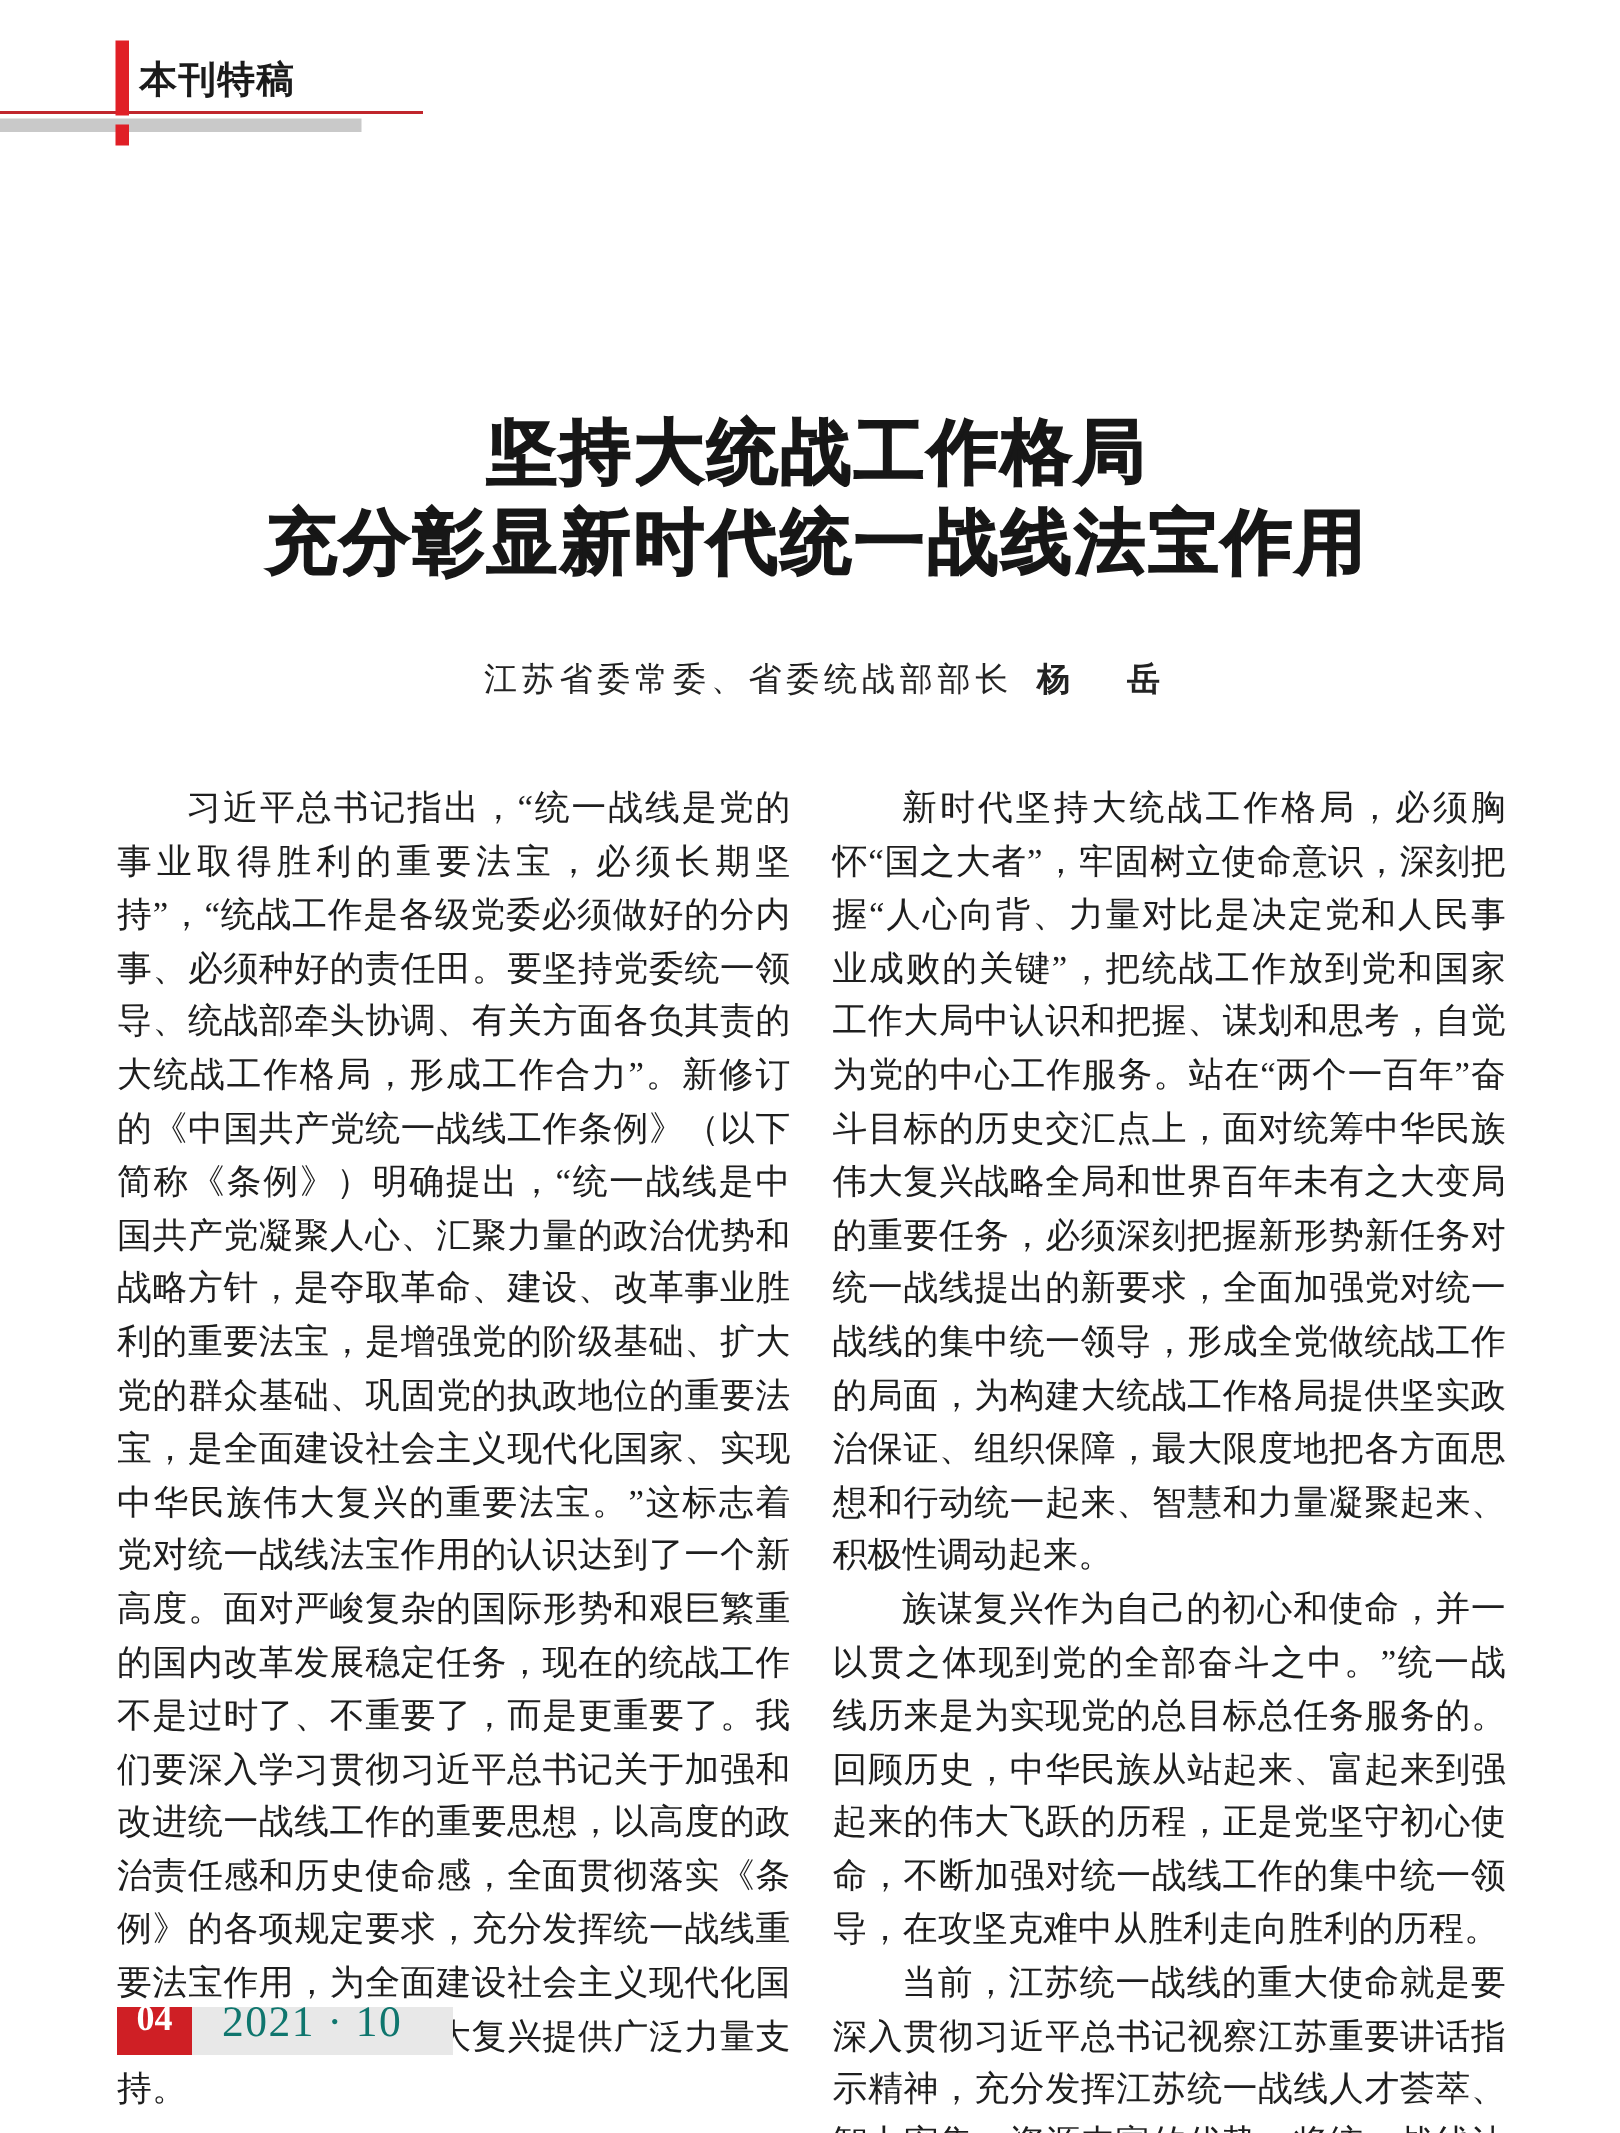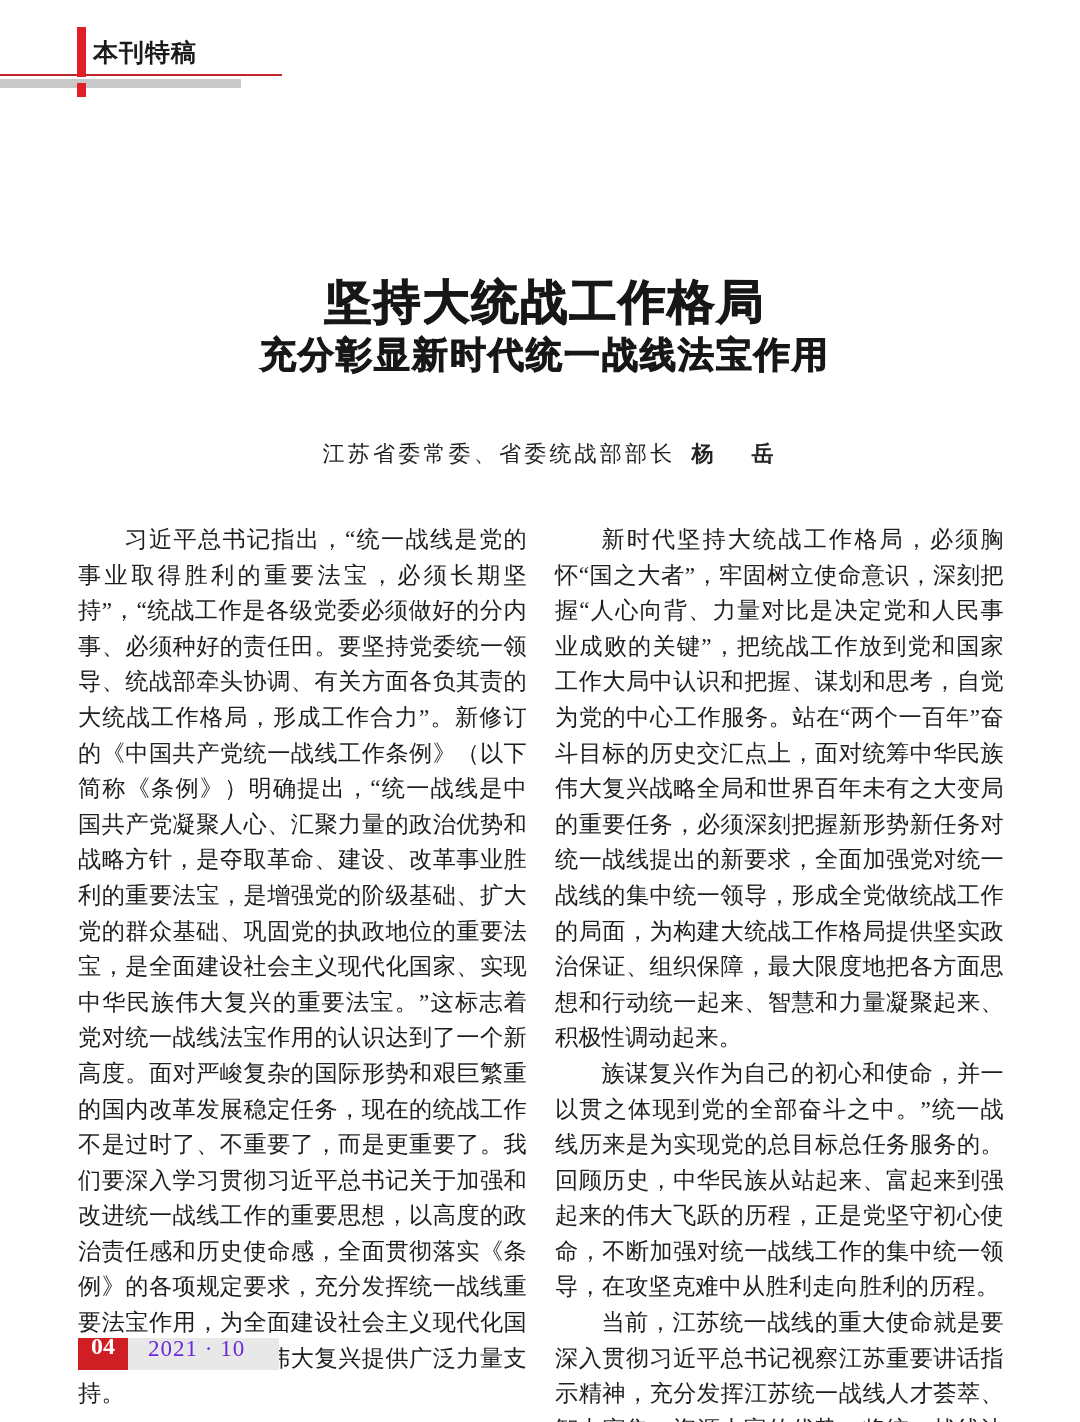--- a/index.html
+++ b/index.html
@@ -80,21 +80,21 @@
   .title-line {
     font-family: "Liberation Serif", "DejaVu Serif", serif;
     font-weight: 700;
     color: #171717;
     letter-spacing: 2px;
     line-height: 1.28;
     -webkit-text-stroke: 1.1px #171717;
   }
 
   #title-line-1 { font-size: 47px; }
-  #title-line-2 { font-size: 36px; }
+  #title-line-2 { font-size: 47px; }
 
   #article-byline {
     position: absolute;
     left: 12px; top: 437px;
     width: 1080px;
     text-align: center;
     font-family: "DejaVu Serif", serif;
     font-size: 22px;
     color: #232323;
     letter-spacing: 3.2px;
@@ -163,23 +163,23 @@
     font-size: 24px;
     font-weight: 700;
     padding: 2px 13px 19px 13px;
     display: flex;
     align-items: center;
     line-height: 1;
   }
 
   #footer-issue-date {
     background: #e8e8e8;
-    color: #6d28d9;
-    font-family: "Liberation Serif", "DejaVu Serif", serif;
-    font-size: 23px;
+    color: #0f766e;
+    font-family: "Liberation Serif", "DejaVu Serif", serif;
+    font-size: 29px;
     padding: 2px 34px 14px 20px;
     display: flex;
     align-items: center;
     letter-spacing: 1px;
     line-height: 1;
   }
 </style>
 </head>
 <body>
 

